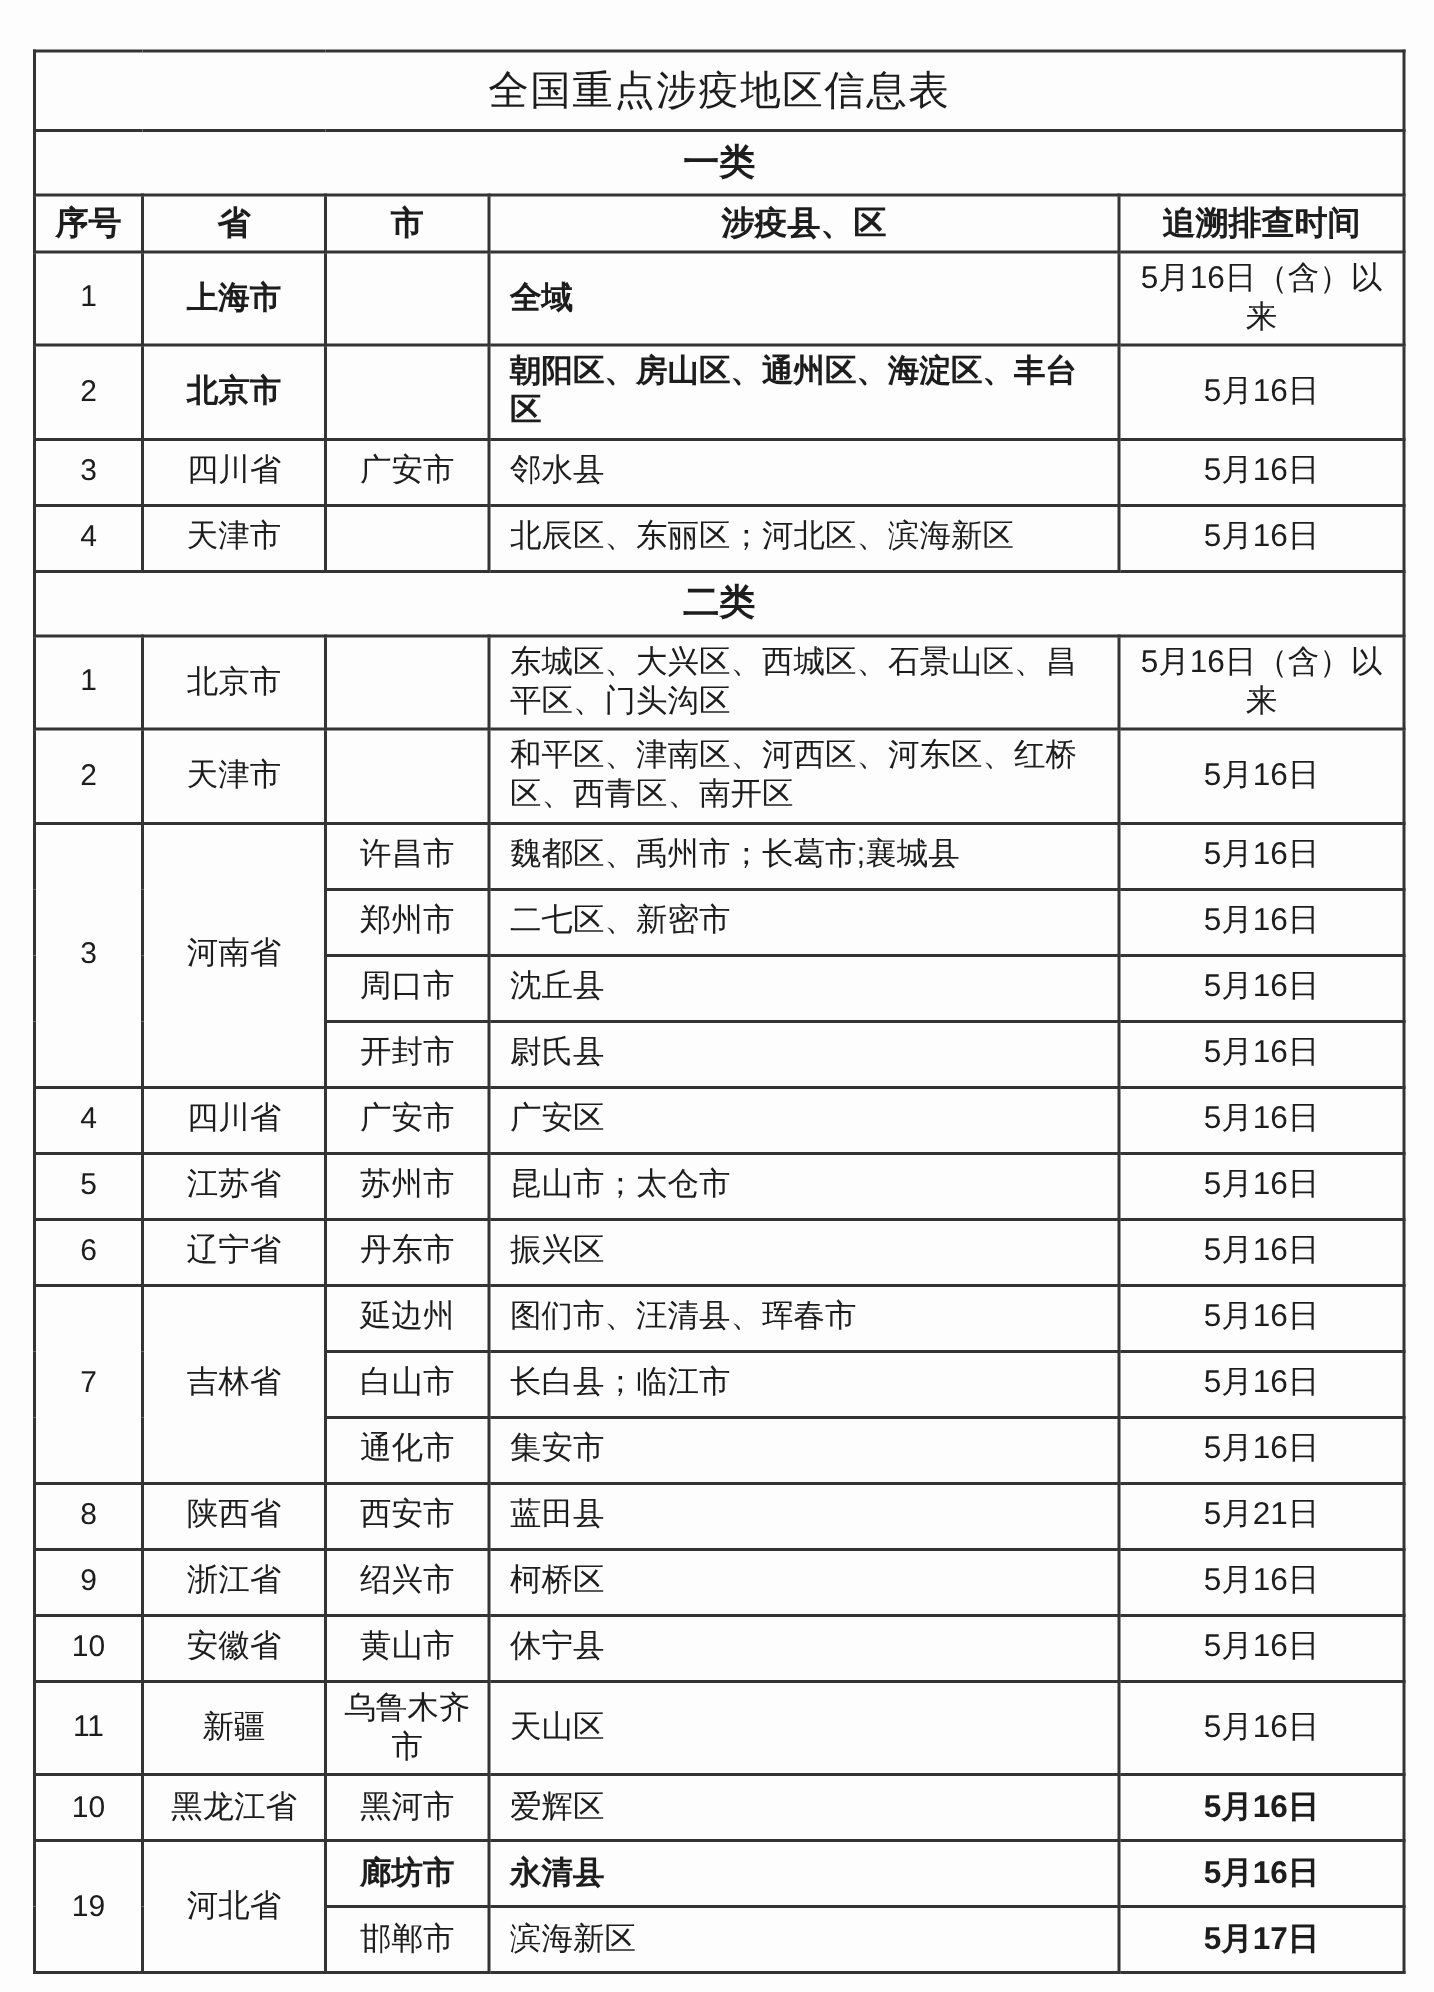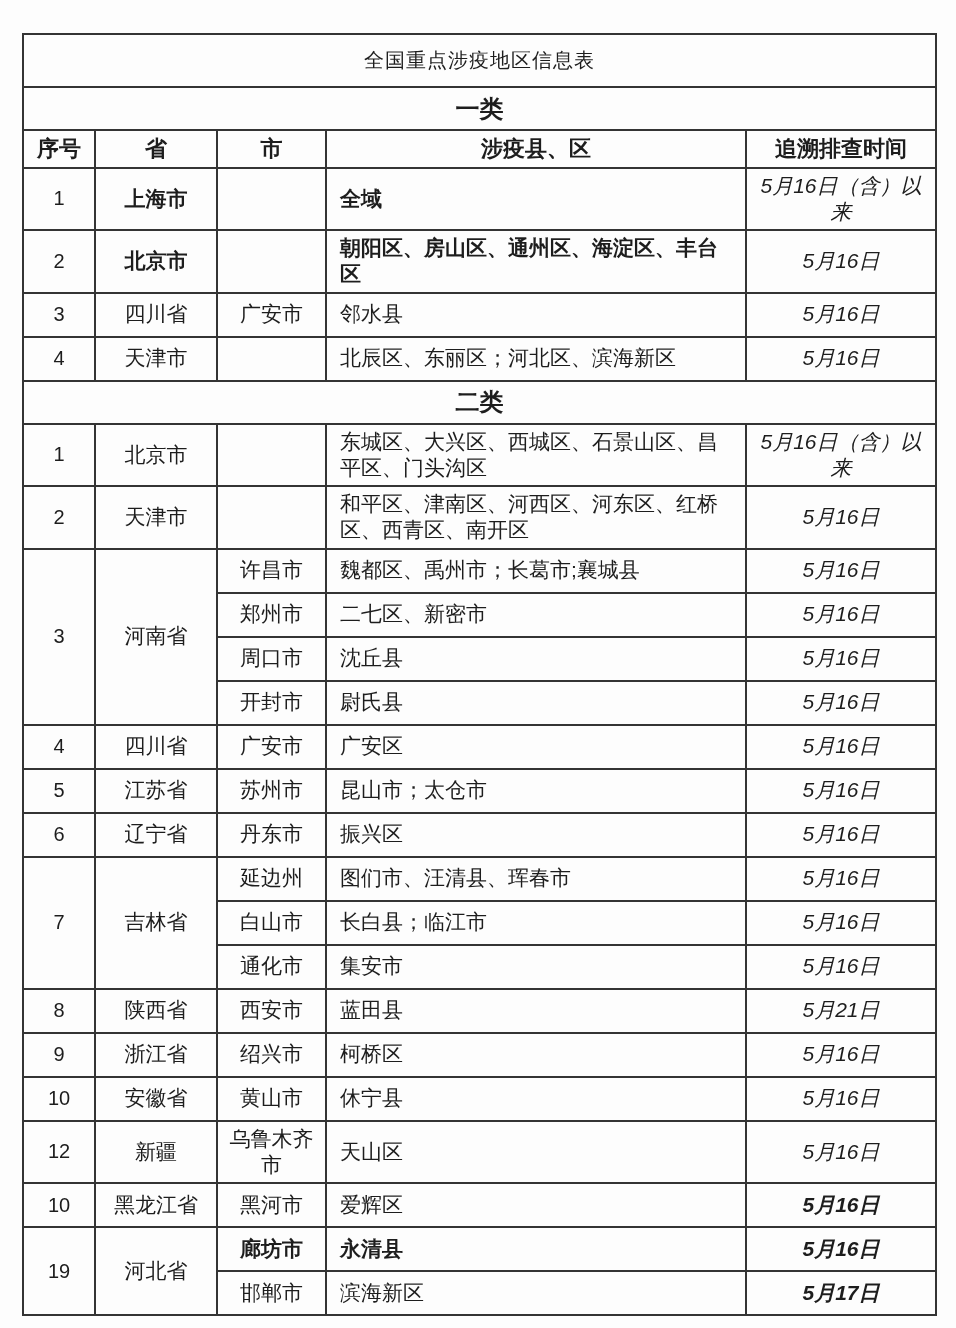--- a/index.html
+++ b/index.html
@@ -28,21 +28,21 @@
     text-align: center;
     vertical-align: middle;
     font-size: 21px;
     font-weight: 400;
     line-height: 1.25;
     padding: 4px 6px;
     height: 44px;
     word-break: break-all;
   }
   .info-table td.title-cell {
-    font-size: 20px;
+    font-size: 27px;
     height: 53px;
     letter-spacing: 1px;
     border-radius: 18px;
   }
   .info-table td.band-cell {
     font-size: 24px;
     font-weight: 700;
     height: 43px;
   }
   .info-table th {
@@ -54,21 +54,20 @@
     font-size: 20px;
   }
   .info-table td.c-areas {
     text-align: left;
     padding-left: 13px;
     padding-right: 24px;
   }
   .info-table td.c-time {
     padding-left: 12px;
     padding-right: 12px;
-    font-style: italic;
   }
   .info-table .b {
     font-weight: 700;
   }
 </style>
 </head>
 <body>
 
 <div class="page">
   <table class="info-table">
@@ -213,21 +212,21 @@
           <td class="c-time">5月16日</td>
         </tr>
         <tr>
           <td rowspan="1" class="c-no">10</td>
           <td rowspan="1" class="c-prov">安徽省</td>
           <td class="c-city">黄山市</td>
           <td class="c-areas">休宁县</td>
           <td class="c-time">5月16日</td>
         </tr>
         <tr>
-          <td rowspan="1" class="c-no">12</td>
+          <td rowspan="1" class="c-no">11</td>
           <td rowspan="1" class="c-prov">新疆</td>
           <td class="c-city">乌鲁木齐市</td>
           <td class="c-areas">天山区</td>
           <td class="c-time">5月16日</td>
         </tr>
         <tr>
           <td rowspan="1" class="c-no">10</td>
           <td rowspan="1" class="c-prov">黑龙江省</td>
           <td class="c-city">黑河市</td>
           <td class="c-areas">爱辉区</td>

